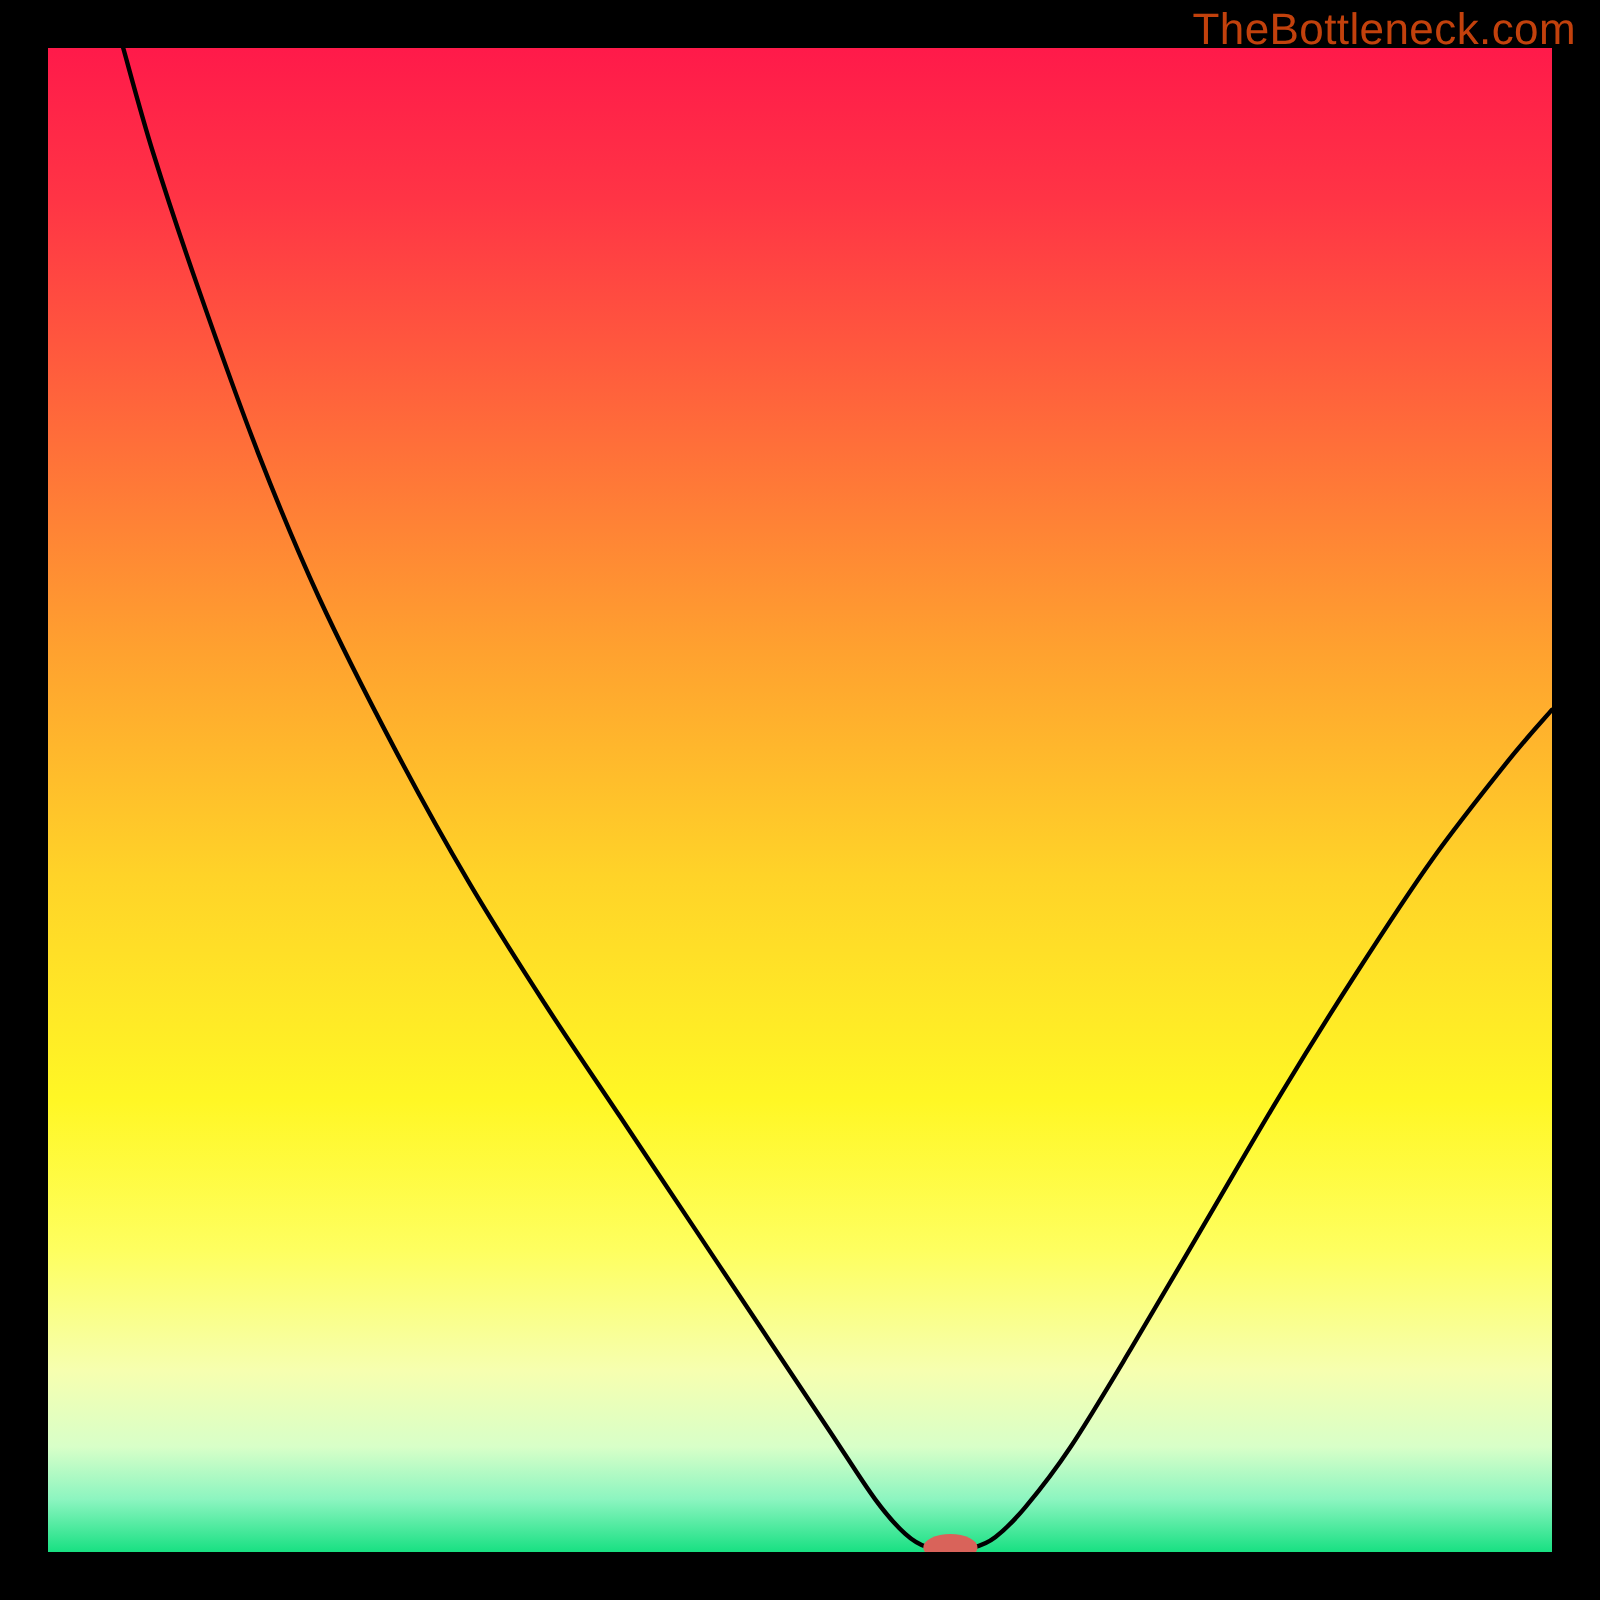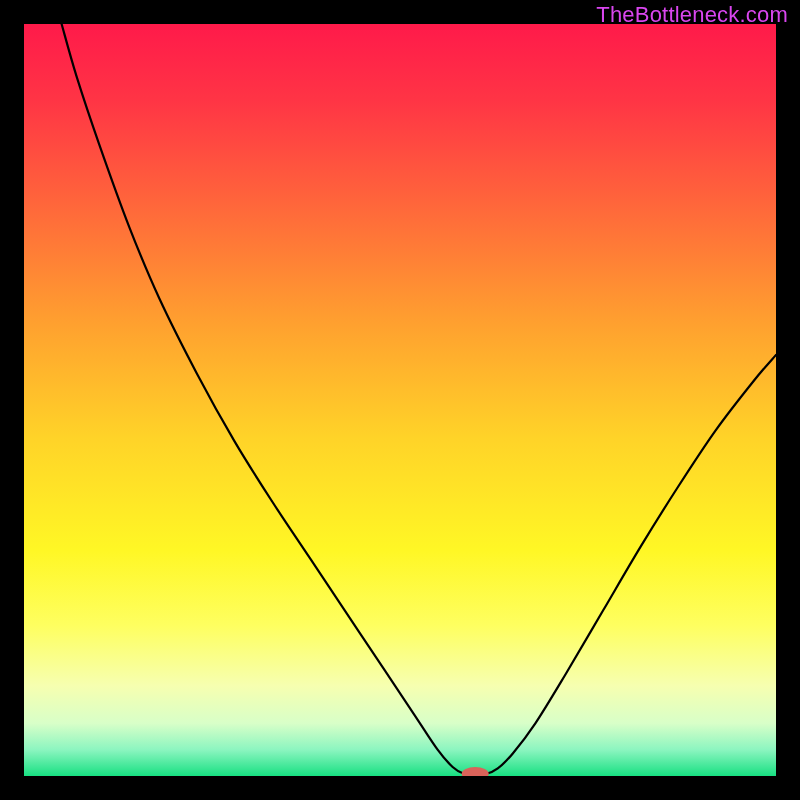--- a/index.html
+++ b/index.html
@@ -15,21 +15,21 @@
     left: 24px;
     top: 24px;
     width: 752px;
     height: 752px;
     background: #000000;
   }
   .watermark {
     position: absolute;
     top: 2px;
     right: 12px;
-    color: #d946ef;
+    color: #c2410c;
     font-family: Arial, Helvetica, sans-serif;
     font-size: 22px;
     letter-spacing: 0.2px;
     z-index: 10;
   }
   svg.plot {
     position: absolute;
     left: 0;
     top: 0;
   }

